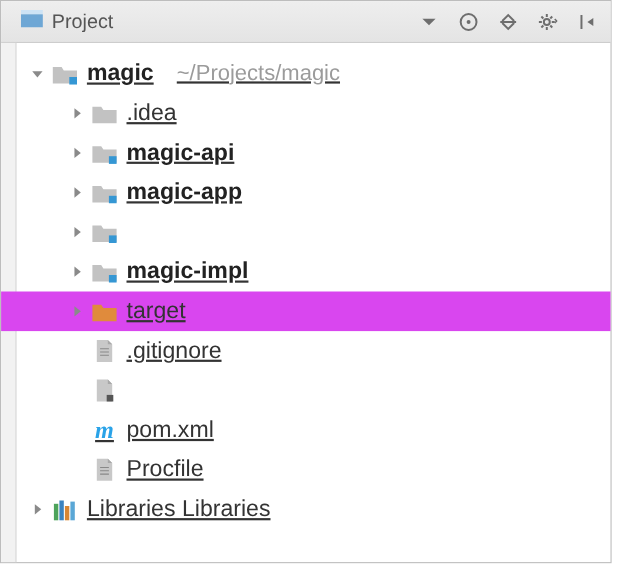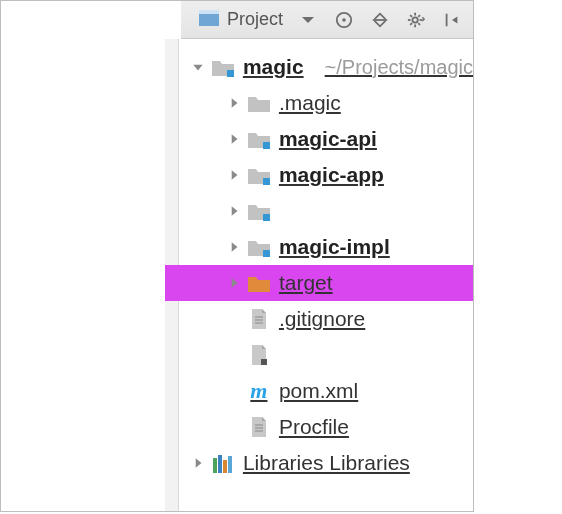--- a/index.html
+++ b/index.html
@@ -1,17 +1,17 @@
 <!DOCTYPE html>
 <html><head>
 <meta charset="utf-8">
 <style>
   * { box-sizing: border-box; margin: 0; padding: 0; }
   html, body { width: 562px; height: 514px; font-family: "Helvetica Neue", Arial, sans-serif; font-size: 19px; background: #fff; color: #333; overflow: hidden; }
-  .panel { border: 1px solid #bdbdbd; width: 474px; height: 512px; background: #fff; display: flex; flex-direction: column; align-items: flex-end; }
+  .panel { border: 1px solid #bdbdbd; width: 556px; height: 512px; background: #fff; display: flex; flex-direction: column; }
   .header { height: 38px; background: linear-gradient(#eeeeee,#e4e4e4); border-bottom: 1px solid #c8c8c8; display: flex; align-items: center; padding: 0 10px 0 18px; }
   .header .title { font-size: 18px; color: #555; margin-left: 8px; flex: 0 0 auto; }
   .header .sp { flex: 1; }
   .header .ticon { width: 22px; height: 22px; display: flex; align-items: center; justify-content: center; margin-left: 14px; cursor: pointer; color: #6e6e6e; }
   .header .ticon svg { width: 18px; height: 18px; }
   .tree { flex: 1; padding-top: 10px; position: relative; }
   .gutter { position: absolute; left: 0; top: 0; bottom: 0; width: 14px; background: #f2f2f2; border-right: 1px solid #d8d8d8; }
   .row { height: 36px; display: flex; align-items: center; padding-left: 18px; font-size: 21px; position: relative; text-decoration: underline; }
   .row .arrow { width: 18px; height: 18px; display: flex; align-items: center; justify-content: center; margin-right: 4px; color: #8a8a8a; }
   .row .arrow.invisible { visibility: hidden; }
@@ -116,21 +116,21 @@
       <span class="arrow">
           <svg viewBox="0 0 12 12">
             <path d="M4 2 L9 6 L4 10 Z" fill="#8a8a8a"></path>
           </svg>
         </span>
       <span class="ic">
           <svg width="24" height="20">
             <path class="folder-plain" d="M1 4 L9 4 L11 7 L23 7 L23 19 L1 19 Z"></path>
           </svg>
         </span>
-      <span class="lbl">.magic</span>
+      <span class="lbl">.idea</span>
     </div>
 
     <div class="row d2">
       <span class="arrow">
           <svg viewBox="0 0 12 12">
             <path d="M4 2 L9 6 L4 10 Z" fill="#8a8a8a"></path>
           </svg>
         </span>
       <span class="ic">
           <svg width="24" height="20">

